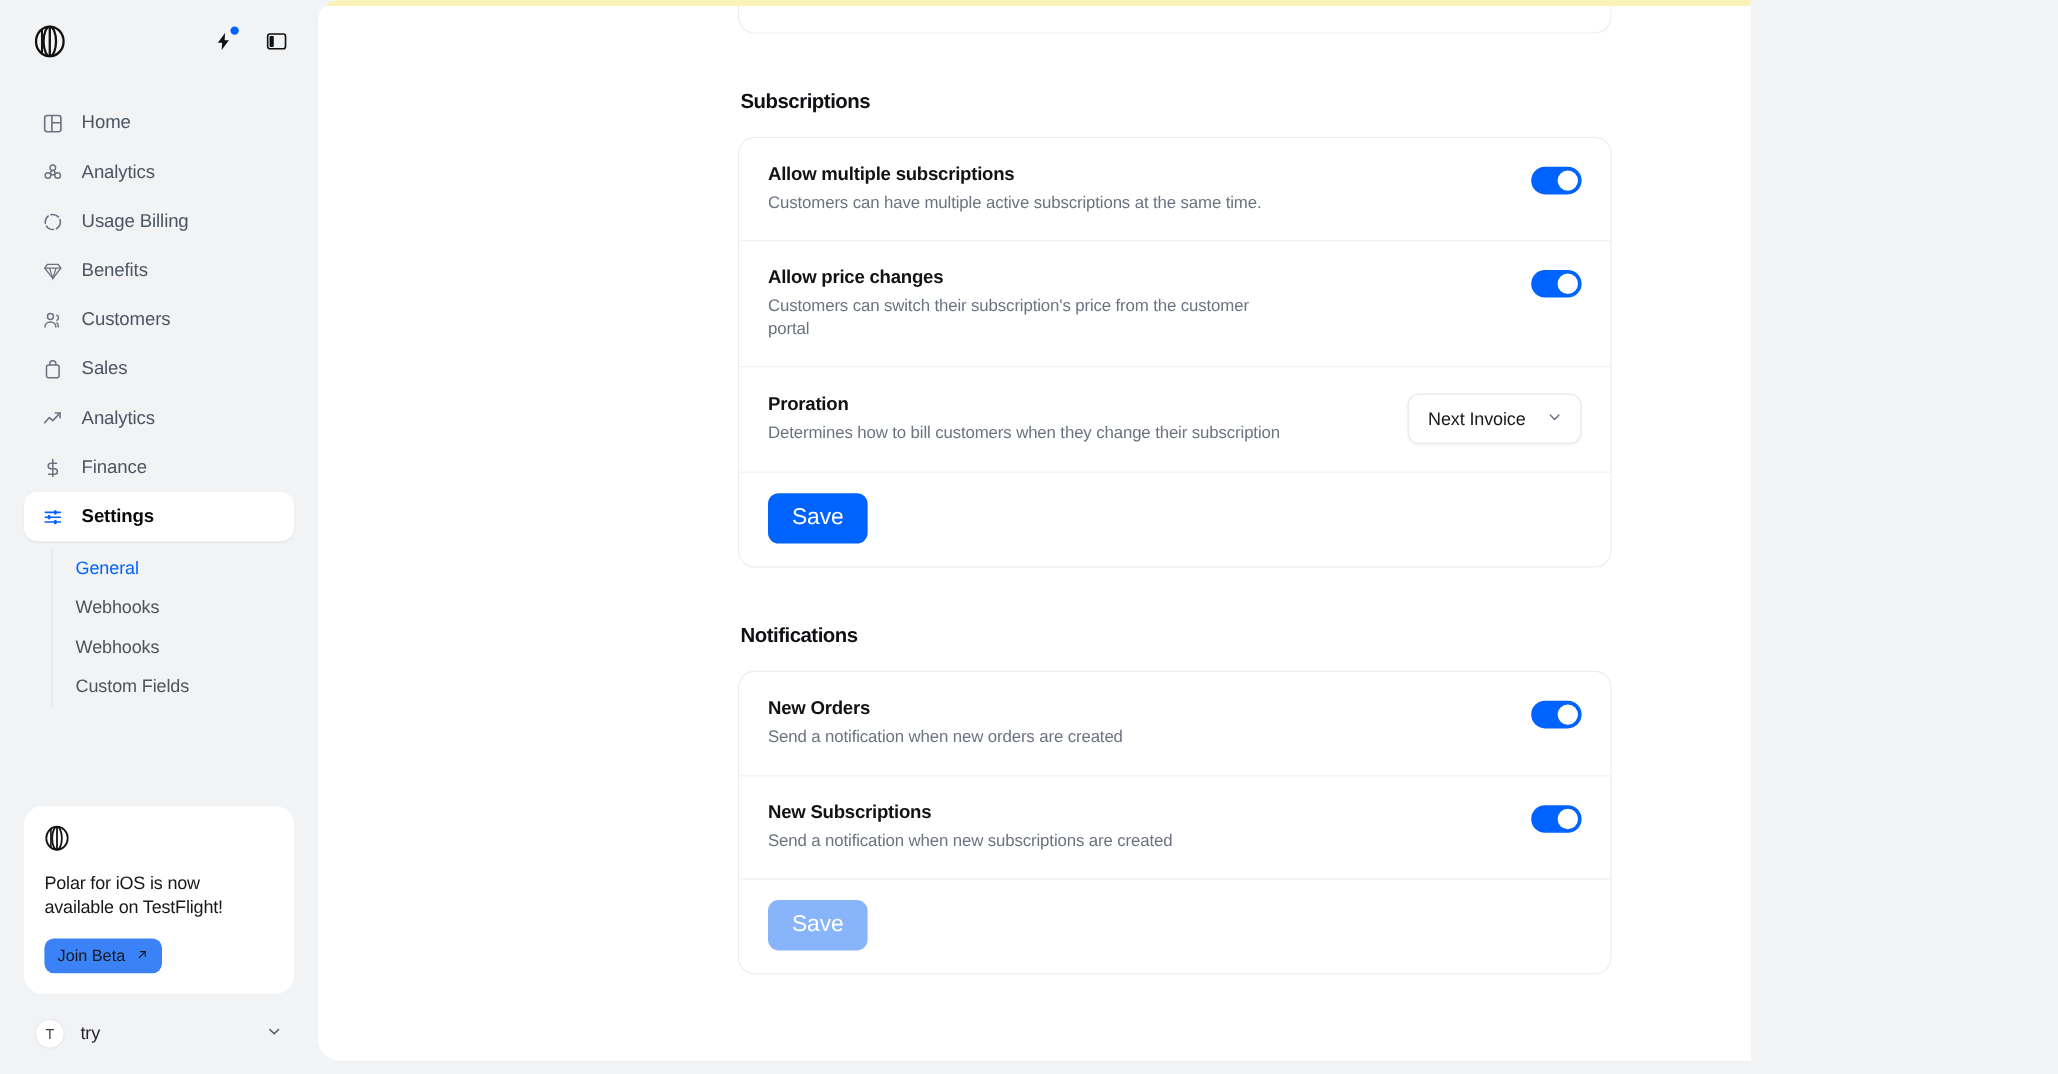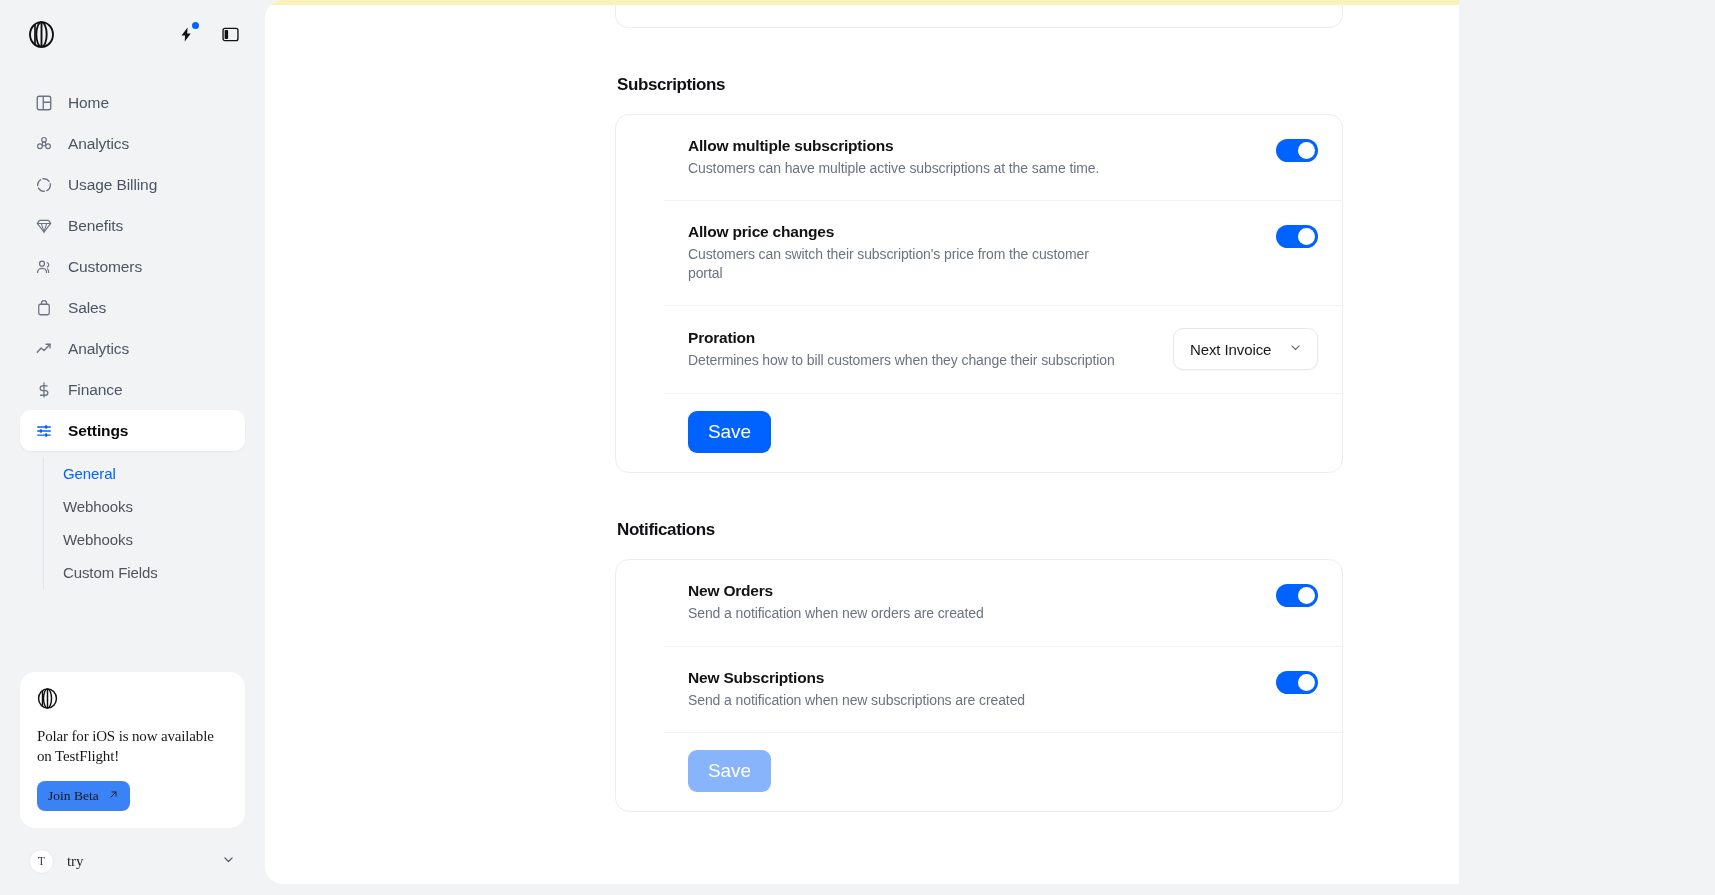--- a/index.html
+++ b/index.html
@@ -127,21 +127,20 @@
     letter-spacing: -0.1px;
     cursor: pointer;
     text-decoration: none;
   }
   .subnav-item.active { color: #0062FF; }
 
   
   .sidebar-bottom {
     margin-top: auto;
     padding-bottom: 14px;
-    font-family: Liberation Serif, serif;
   }
 
   .promo-card {
     background: #FFFFFF;
     border-radius: 15px;
     padding: 16px 17px 17px 17px;
     margin-bottom: 14px;
   }
 
   .promo-logo { margin-bottom: 13px; display: block; }
@@ -247,21 +246,20 @@
     letter-spacing: -0.4px;
     color: #101014;
     margin: 47px 0 19px 2px;
   }
 
   .card {
     border: 1px solid #ECEDEF;
     border-radius: 14px;
     background: #FFFFFF;
     overflow: hidden;
-    padding-left: 48px;
   }
 
   .setting-row {
     display: flex;
     align-items: flex-start;
     justify-content: space-between;
     gap: 24px;
     padding: 22px 24px 23px 24px;
     border-bottom: 1px solid #F0F1F3;
   }

